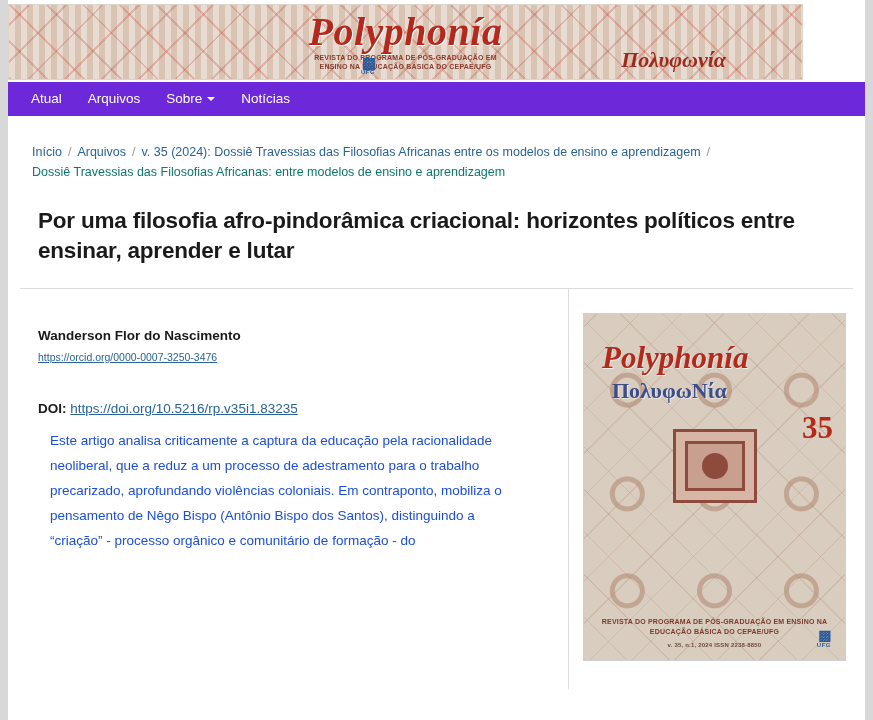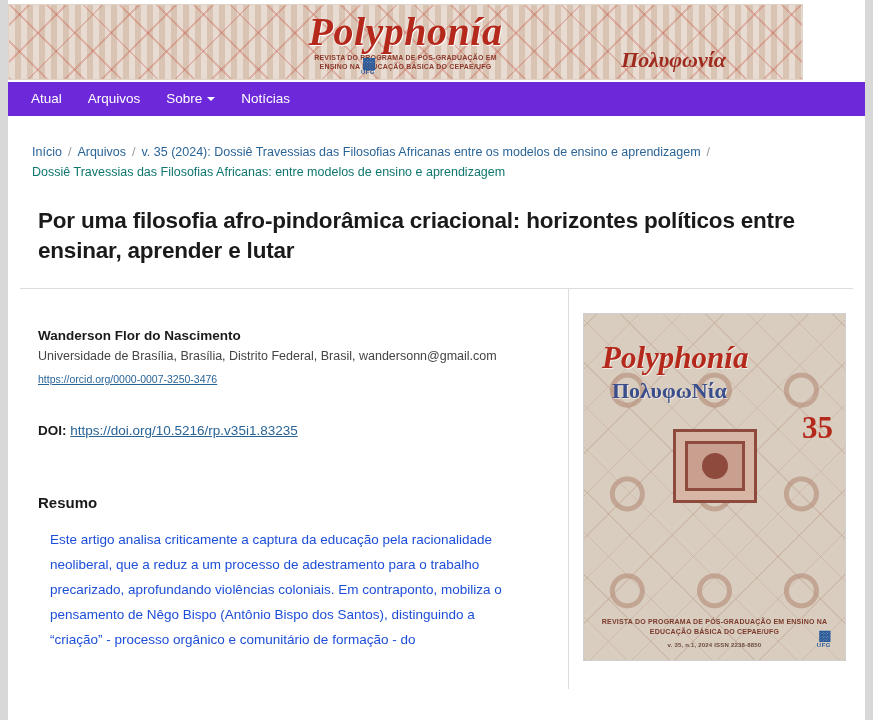--- a/index.html
+++ b/index.html
@@ -365,30 +365,28 @@
 
       <h1 class="article-title">Por uma filosofia afro-pindorâmica criacional: horizontes políticos entre ensinar, aprender e lutar</h1>
 
       <div class="divider"></div>
 
       <div class="main-row">
         <div class="col-main">
 
           <div>
             <p class="author-name">Wanderson Flor do Nascimento</p>
-            <p class="author-affil">Universidade de Brasília, Brasília, Distrito Federal, Brasil, wandersonn@gmail.com</p>
             <a class="orcid" href="#">https://orcid.org/0000-0007-3250-3476</a>
           </div>
 
           <div class="doi-block">
             <span class="doi-label">DOI:</span>
             <a class="doi-link" href="#">https://doi.org/10.5216/rp.v35i1.83235</a>
           </div>
 
-          <h2 class="section-title">Resumo</h2>
           <p class="abstract">Este artigo analisa criticamente a captura da educação pela racionalidade neoliberal, que a reduz a um processo de adestramento para o trabalho precarizado, aprofundando violências coloniais. Em contraponto, mobiliza o pensamento de Nêgo Bispo (Antônio Bispo dos Santos), distinguindo a “criação” - processo orgânico e comunitário de formação - do</p>
 
         </div>
 
         <div class="col-side">
           <div class="cover">
             <div class="cover-bg"></div>
             <div class="cover-center"></div>
             <div class="cover-title">Polyphonía</div>
             <div class="cover-greek">ΠολυφωΝία</div>

